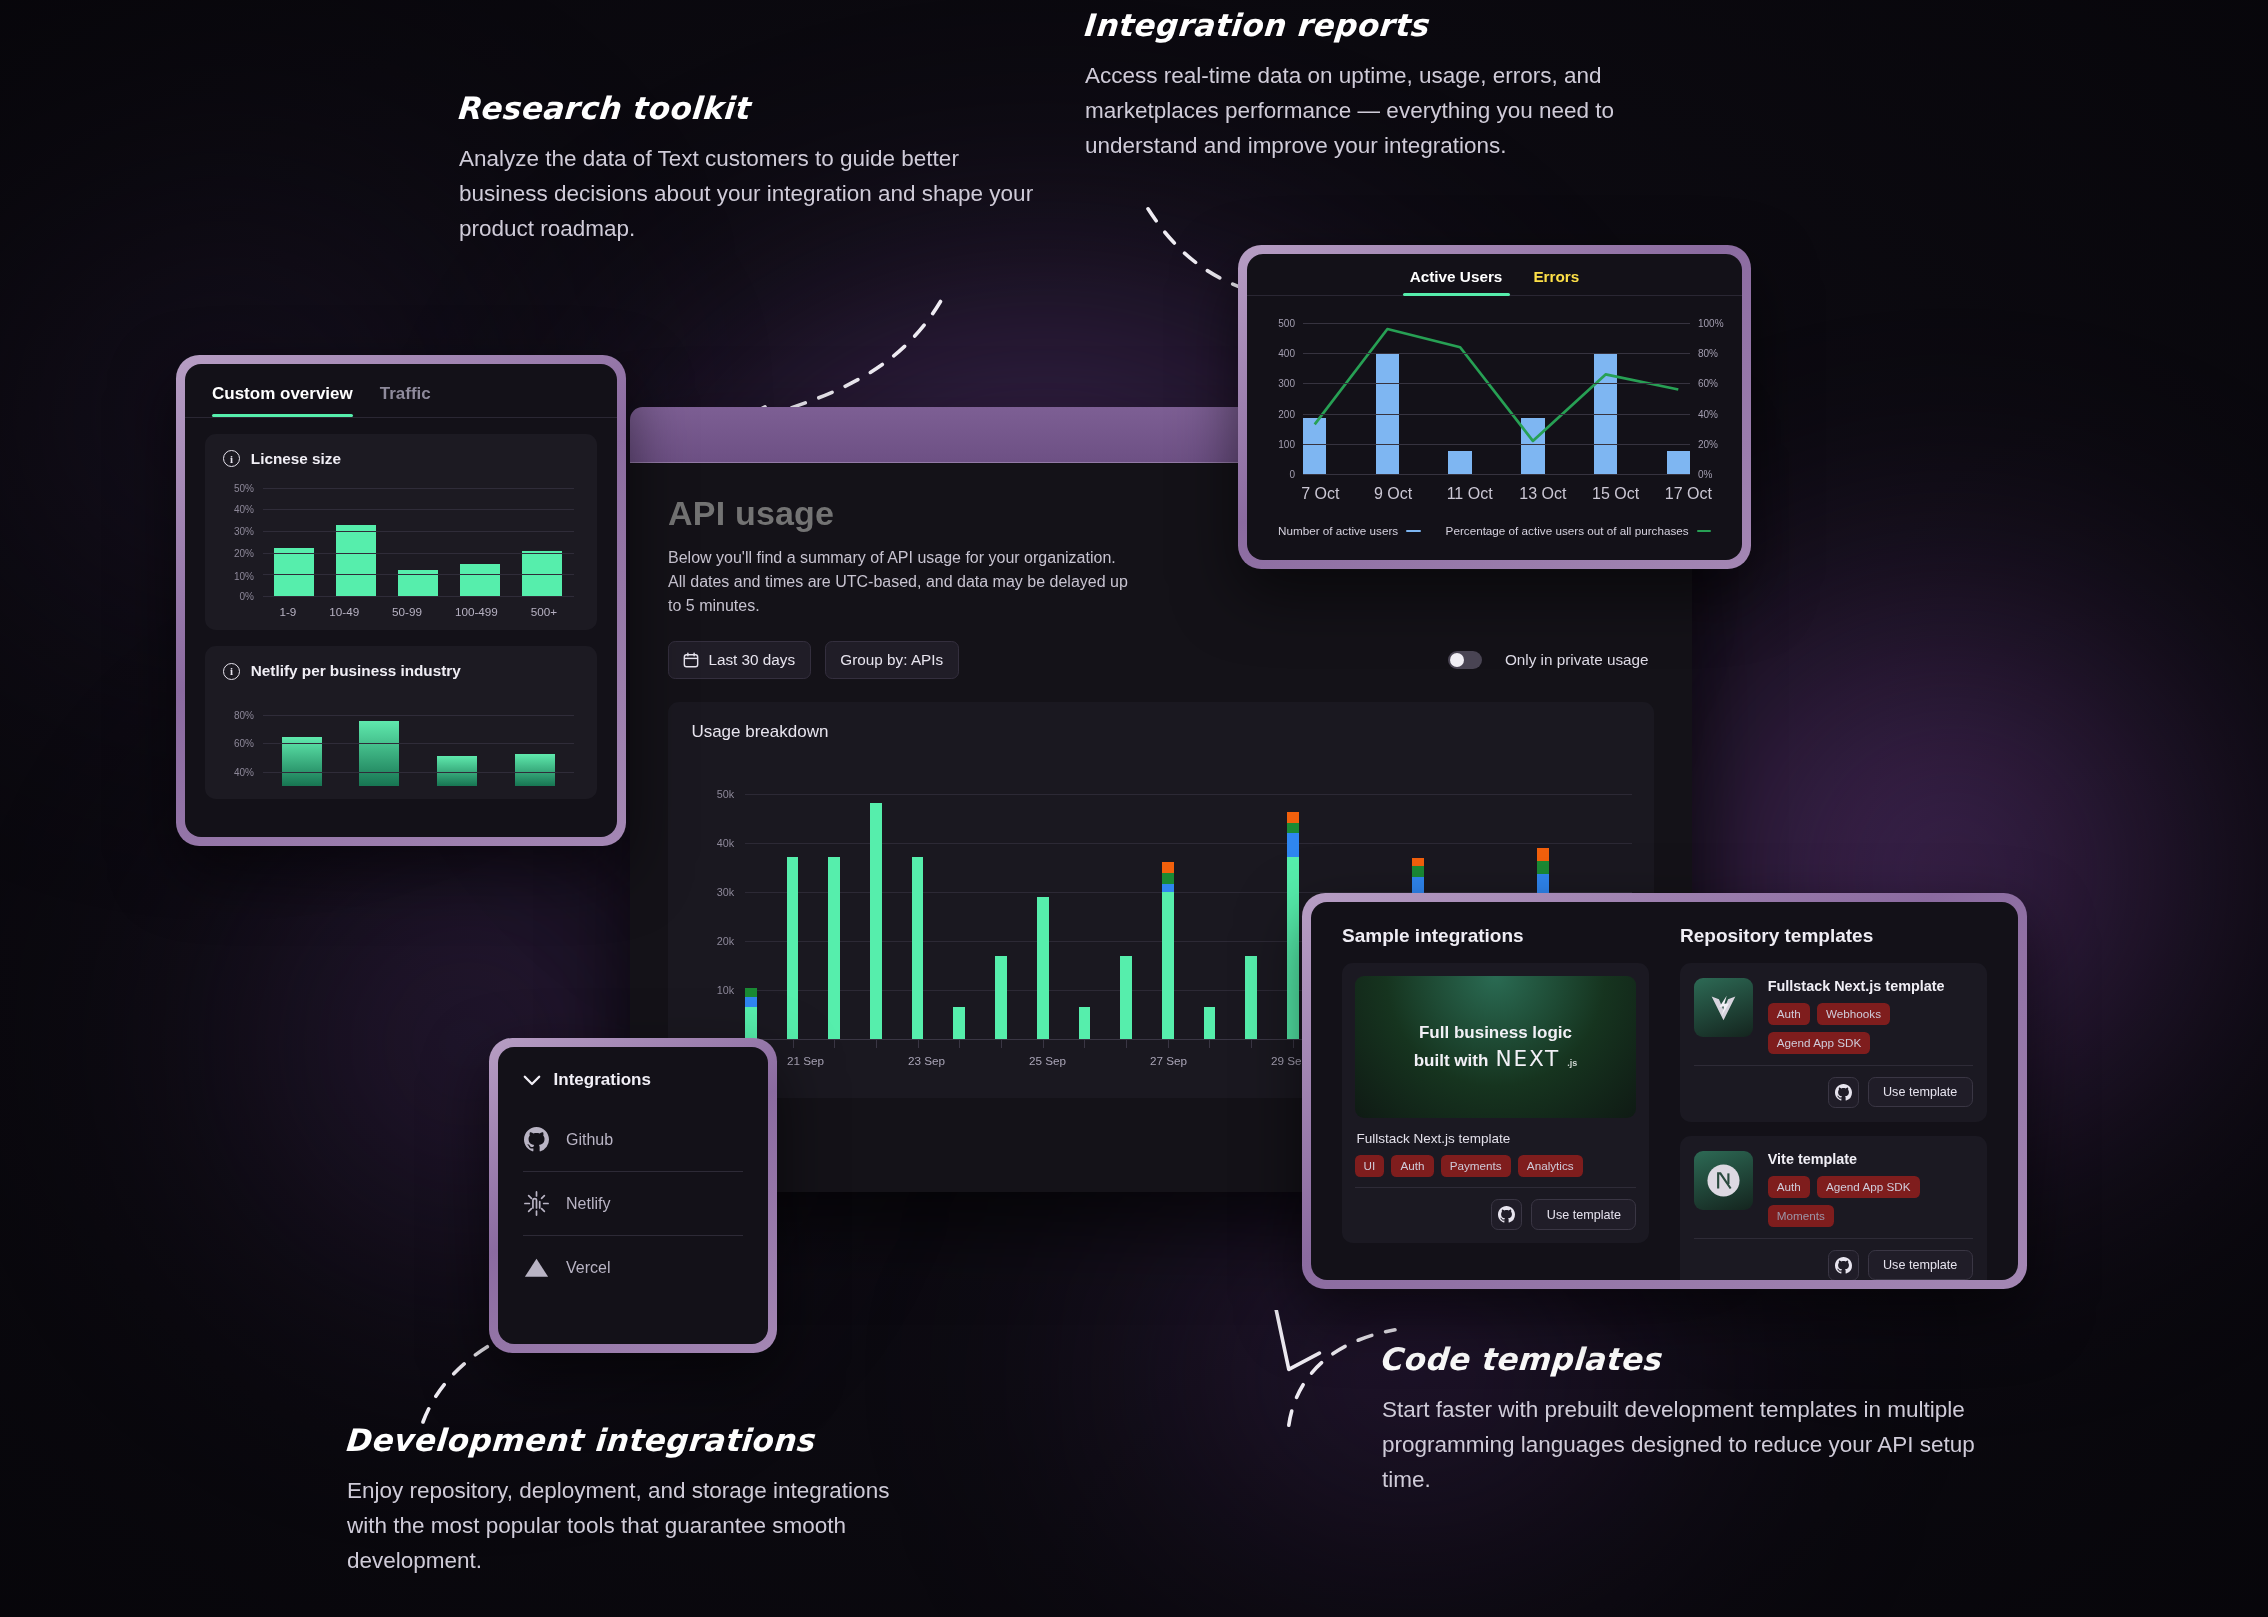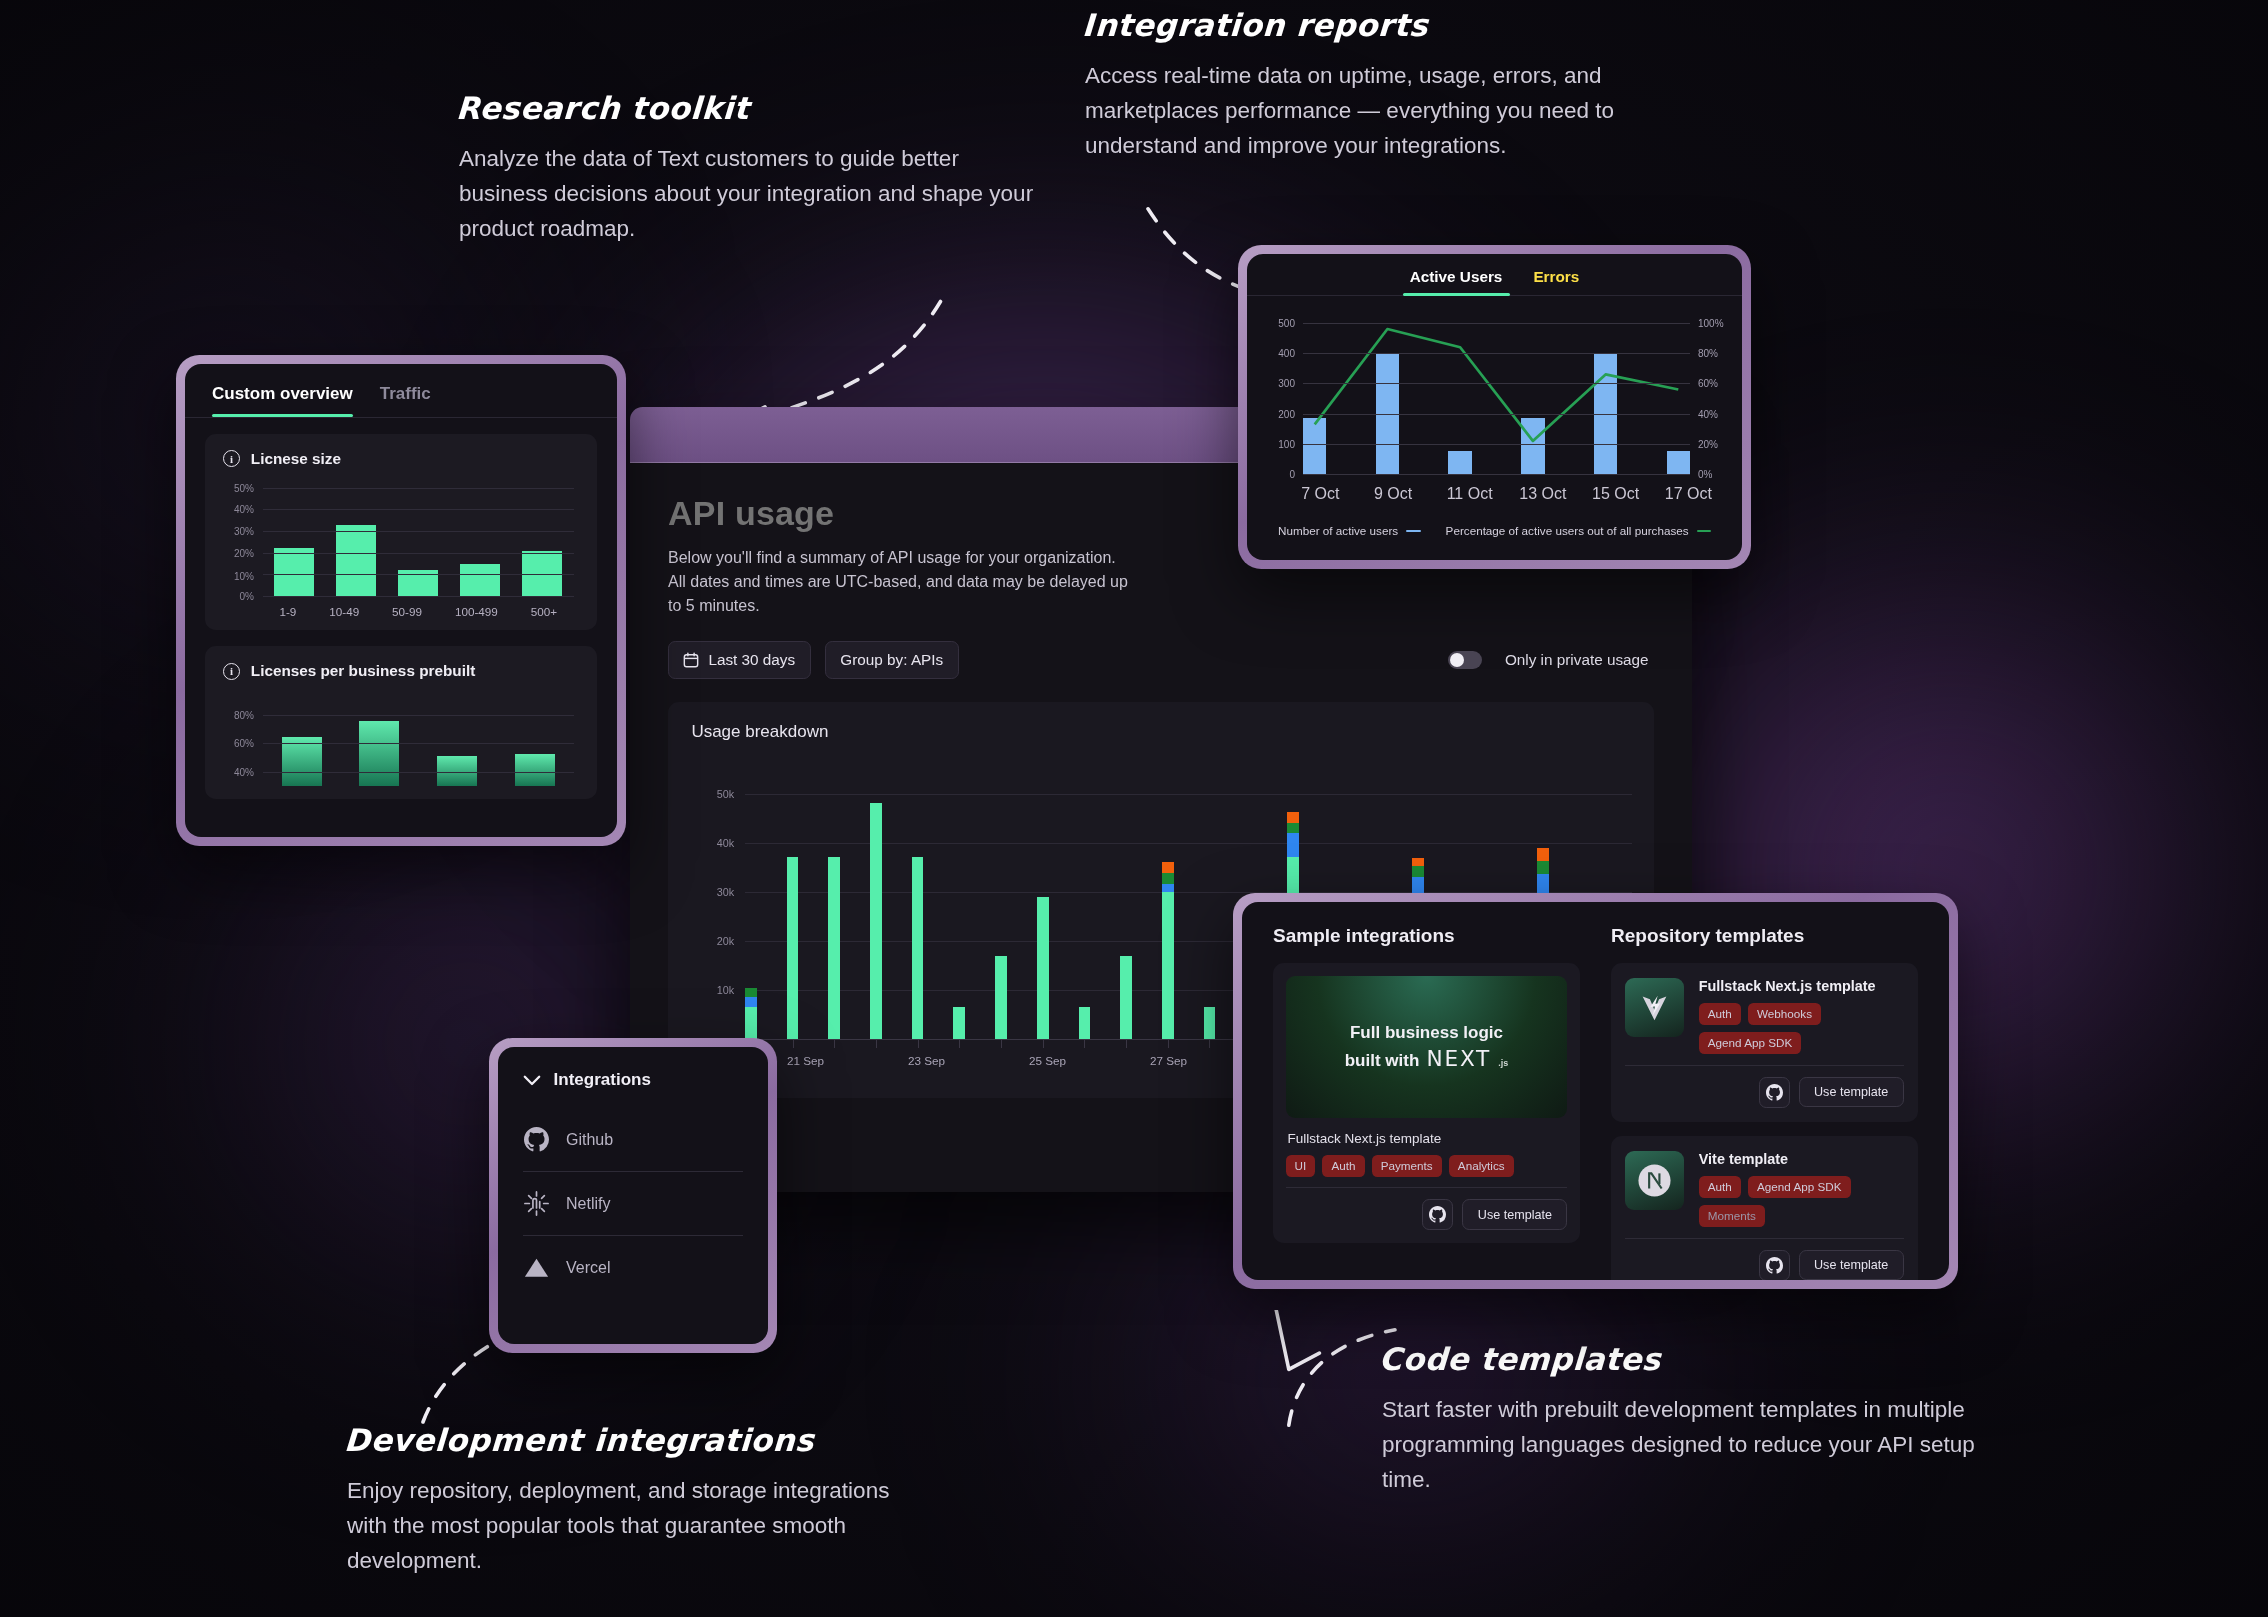--- a/index.html
+++ b/index.html
@@ -162,21 +162,21 @@
   
   #card-integr { left: 489px; top: 1038px; width: 288px; height: 315px; }
   .ig-head { display:flex; align-items:center; gap:12.6px; padding: 23.4px 25px 18px;
              font-size:17px; font-weight:700; color:#f1eff6; }
   .ig-row { display:flex; align-items:center; gap:16px; margin: 0 25px; padding: 18px 0;
             border-bottom:0.9px solid #2d2a36; font-size:16px; color:#b9b4c4; }
   .ig-row:last-child { border-bottom:none; }
   .ig-ico { width:27px; height:27px; display:flex; align-items:center; justify-content:center; }
 
   
-  #card-code { left: 1233px; top: 893px; width: 725px; height: 396px; border-radius: 22px; }
+  #card-code { left: 1302px; top: 893px; width: 725px; height: 396px; }
   .ct-grid { display:flex; gap: 31px; padding: 23.4px 31px 0; height:100%; }
   .ct-col { flex:1; min-width:0; }
   .ct-h { font-size: 19px; font-weight:600; color:#efedf4; margin-bottom:16px; }
   .si-card { background:#1b1922; border-radius:10.8px; padding:12.6px; }
   .si-hero { height: 142px; border-radius:9px; position:relative;
              background: radial-gradient(ellipse at 50% 0%, #2a6b53 0%, #16341f 55%, #0f1a14 100%);
              display:flex; flex-direction:column; align-items:center; justify-content:center; gap:3.6px; }
   .si-hero .l1 { font-size:17px; font-weight:600; color:#f2f0f6; }
   .si-hero .l2 { font-size:17px; font-weight:600; color:#f2f0f6; display:flex; align-items:baseline; gap:7.2px;}
   .si-name { font-size:13.5px; color:#e3e0ea; margin:12.6px 1.8px 9px; }
@@ -441,21 +441,21 @@
           <span>10-49</span>
           <span>50-99</span>
           <span>100-499</span>
           <span>500+</span>
         </div>
   </div>
 
   <div class="rt-panel">
     <div class="rt-head">
       <span class="ico-info">i</span>
-      <span>Licenses per business prebuilt</span>
+      <span>Netlify per business industry</span>
     </div>
     <div class="rt-chart" id="rt-chart2" style="height:86px">
       <div class="rt-bars" id="rt-bars2">
             <div class="rt-bar2" style="height: 49px;"></div>
             <div class="rt-bar2" style="height: 65px;"></div>
             <div class="rt-bar2" style="height: 30px;"></div>
             <div class="rt-bar2" style="height: 32px;"></div>
           </div>
     <div class="gl" style="top: 72px;"></div>
           <div class="yl" style="top: 72px;">40%</div>

